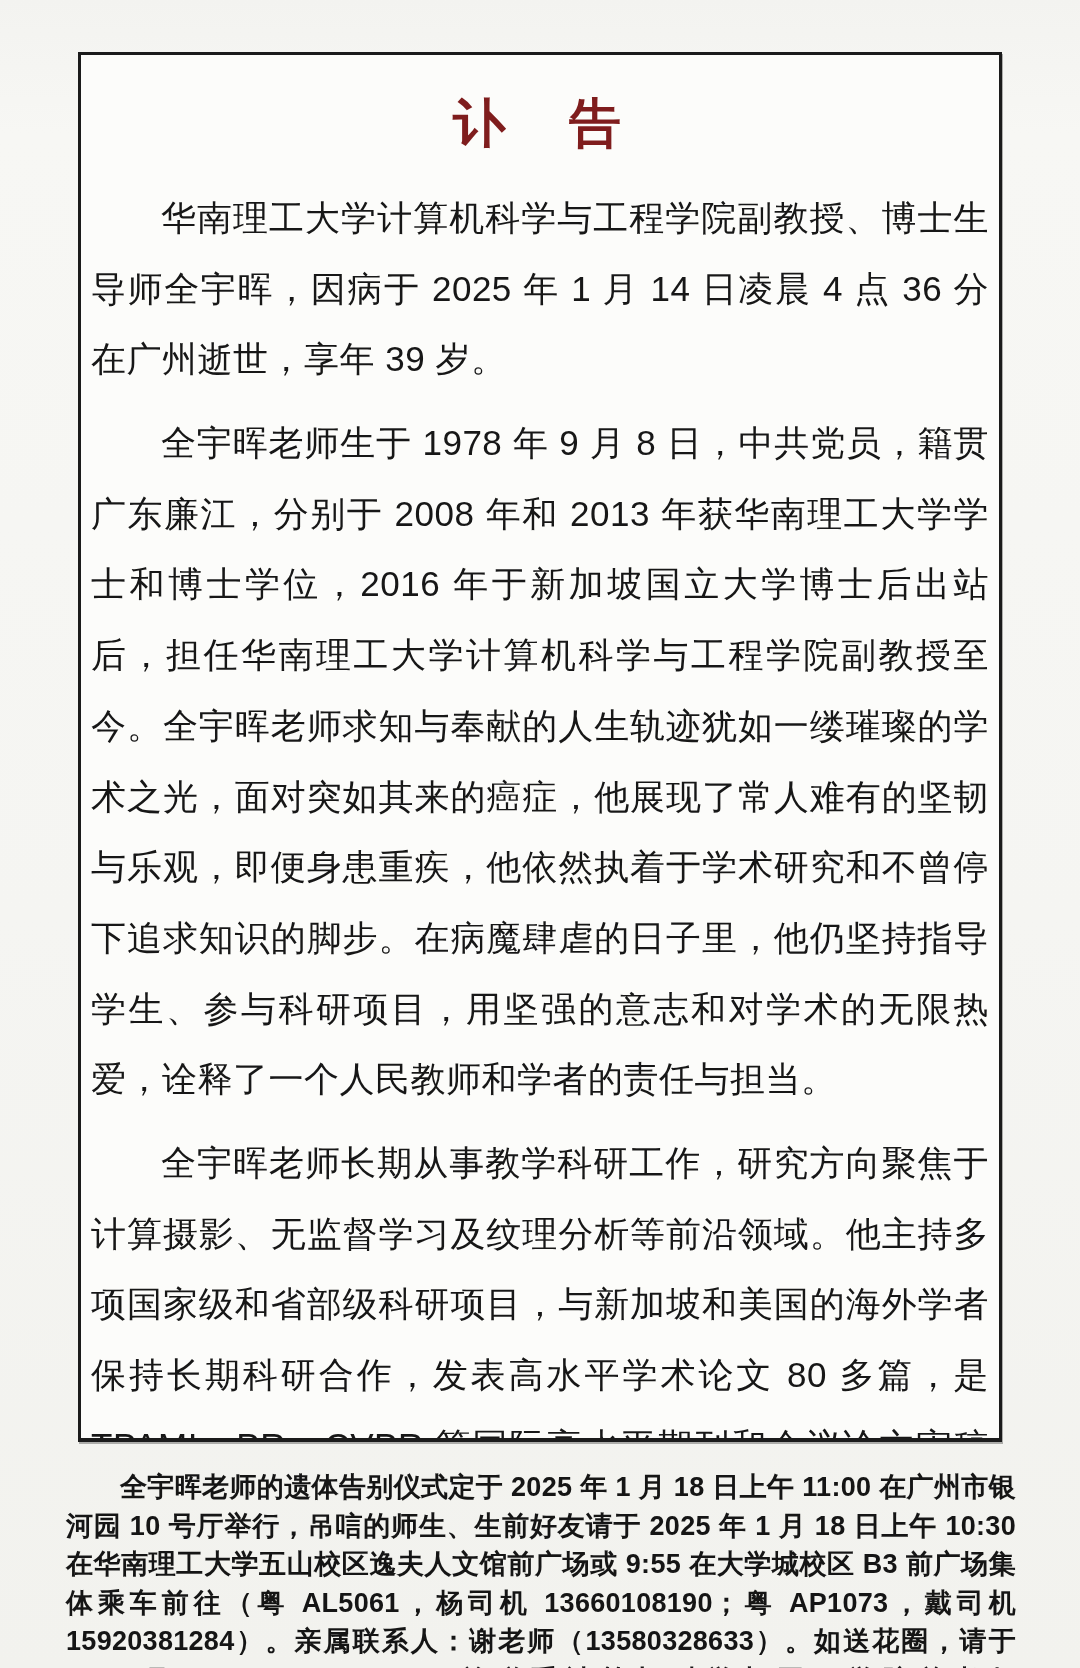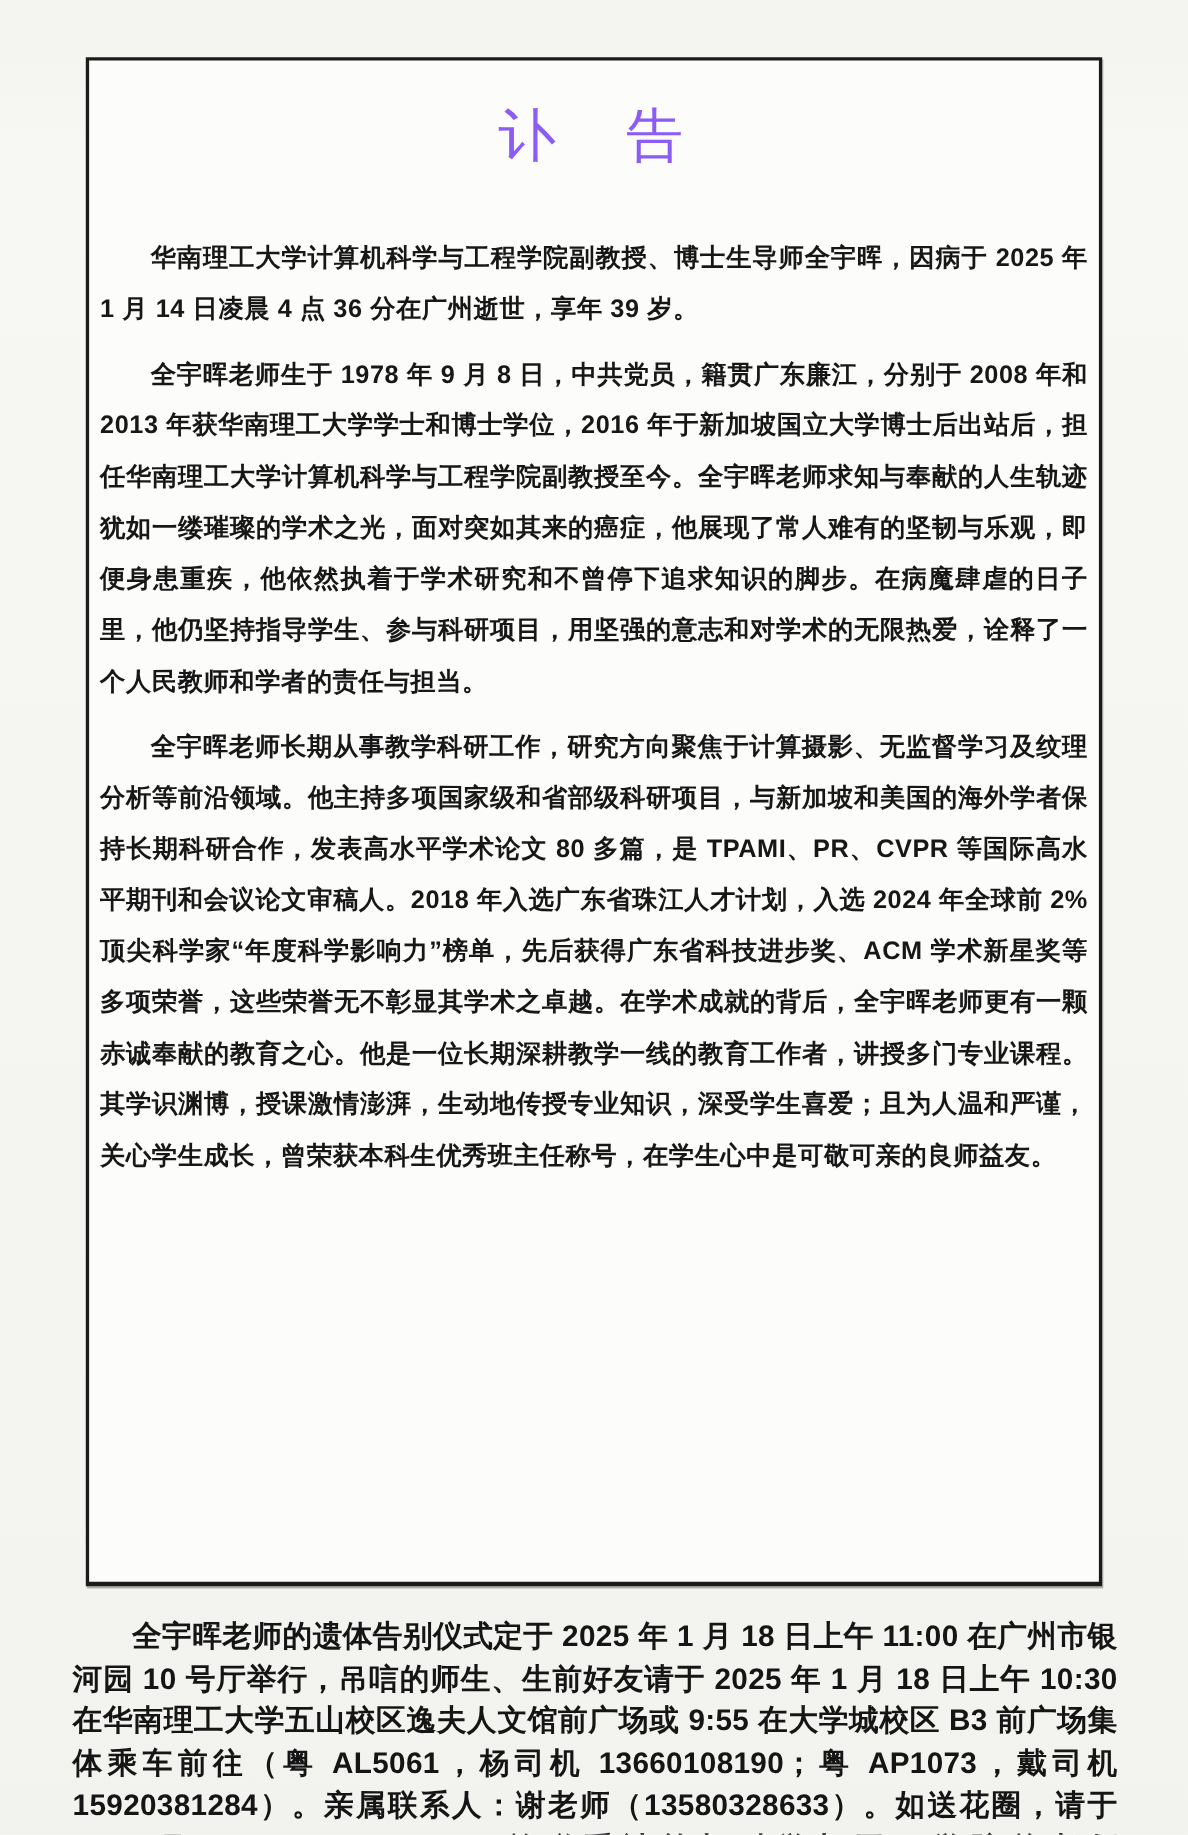--- a/index.html
+++ b/index.html
@@ -29,28 +29,28 @@
     background: #fcfcfa;
     border: 3px solid #1b1b1b;
     border-bottom-width: 4px;
     box-shadow: 1px 2px 0 rgba(40,40,40,.35);
     padding: 24px 10px 14px 10px;
     overflow: hidden;
   }
   .notice-title {
     text-align: center;
     font-size: 52px;
-    font-weight: 400;
+    font-weight: 700;
     letter-spacing: 6px;
-    color: #8b5cf6;
-    margin: 10px 0 52px 0;
+    color: #7f1d1d;
+    margin: 10px 0 24px 0;
   }
   .notice-paragraph {
-    font-size: 23px;
-    font-weight: 700;
+    font-size: 35px;
+    font-weight: 400;
     line-height: 2.02;
     text-align: justify;
     text-indent: 2em;
     letter-spacing: 0.5px;
     color: #171717;
     margin-bottom: 13px;
   }
   .footer-note {
     position: absolute;
     left: 66px;

